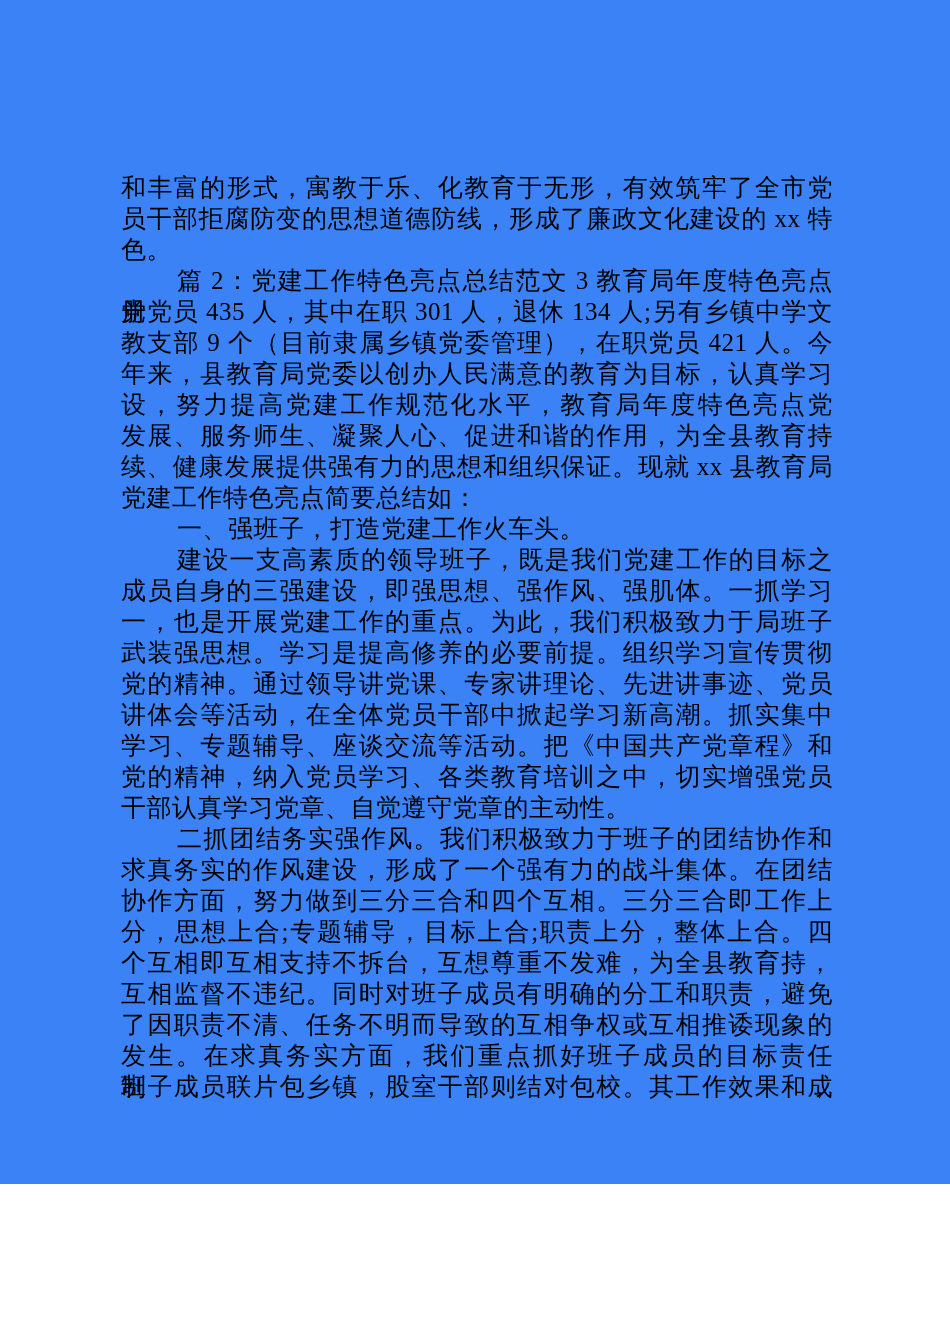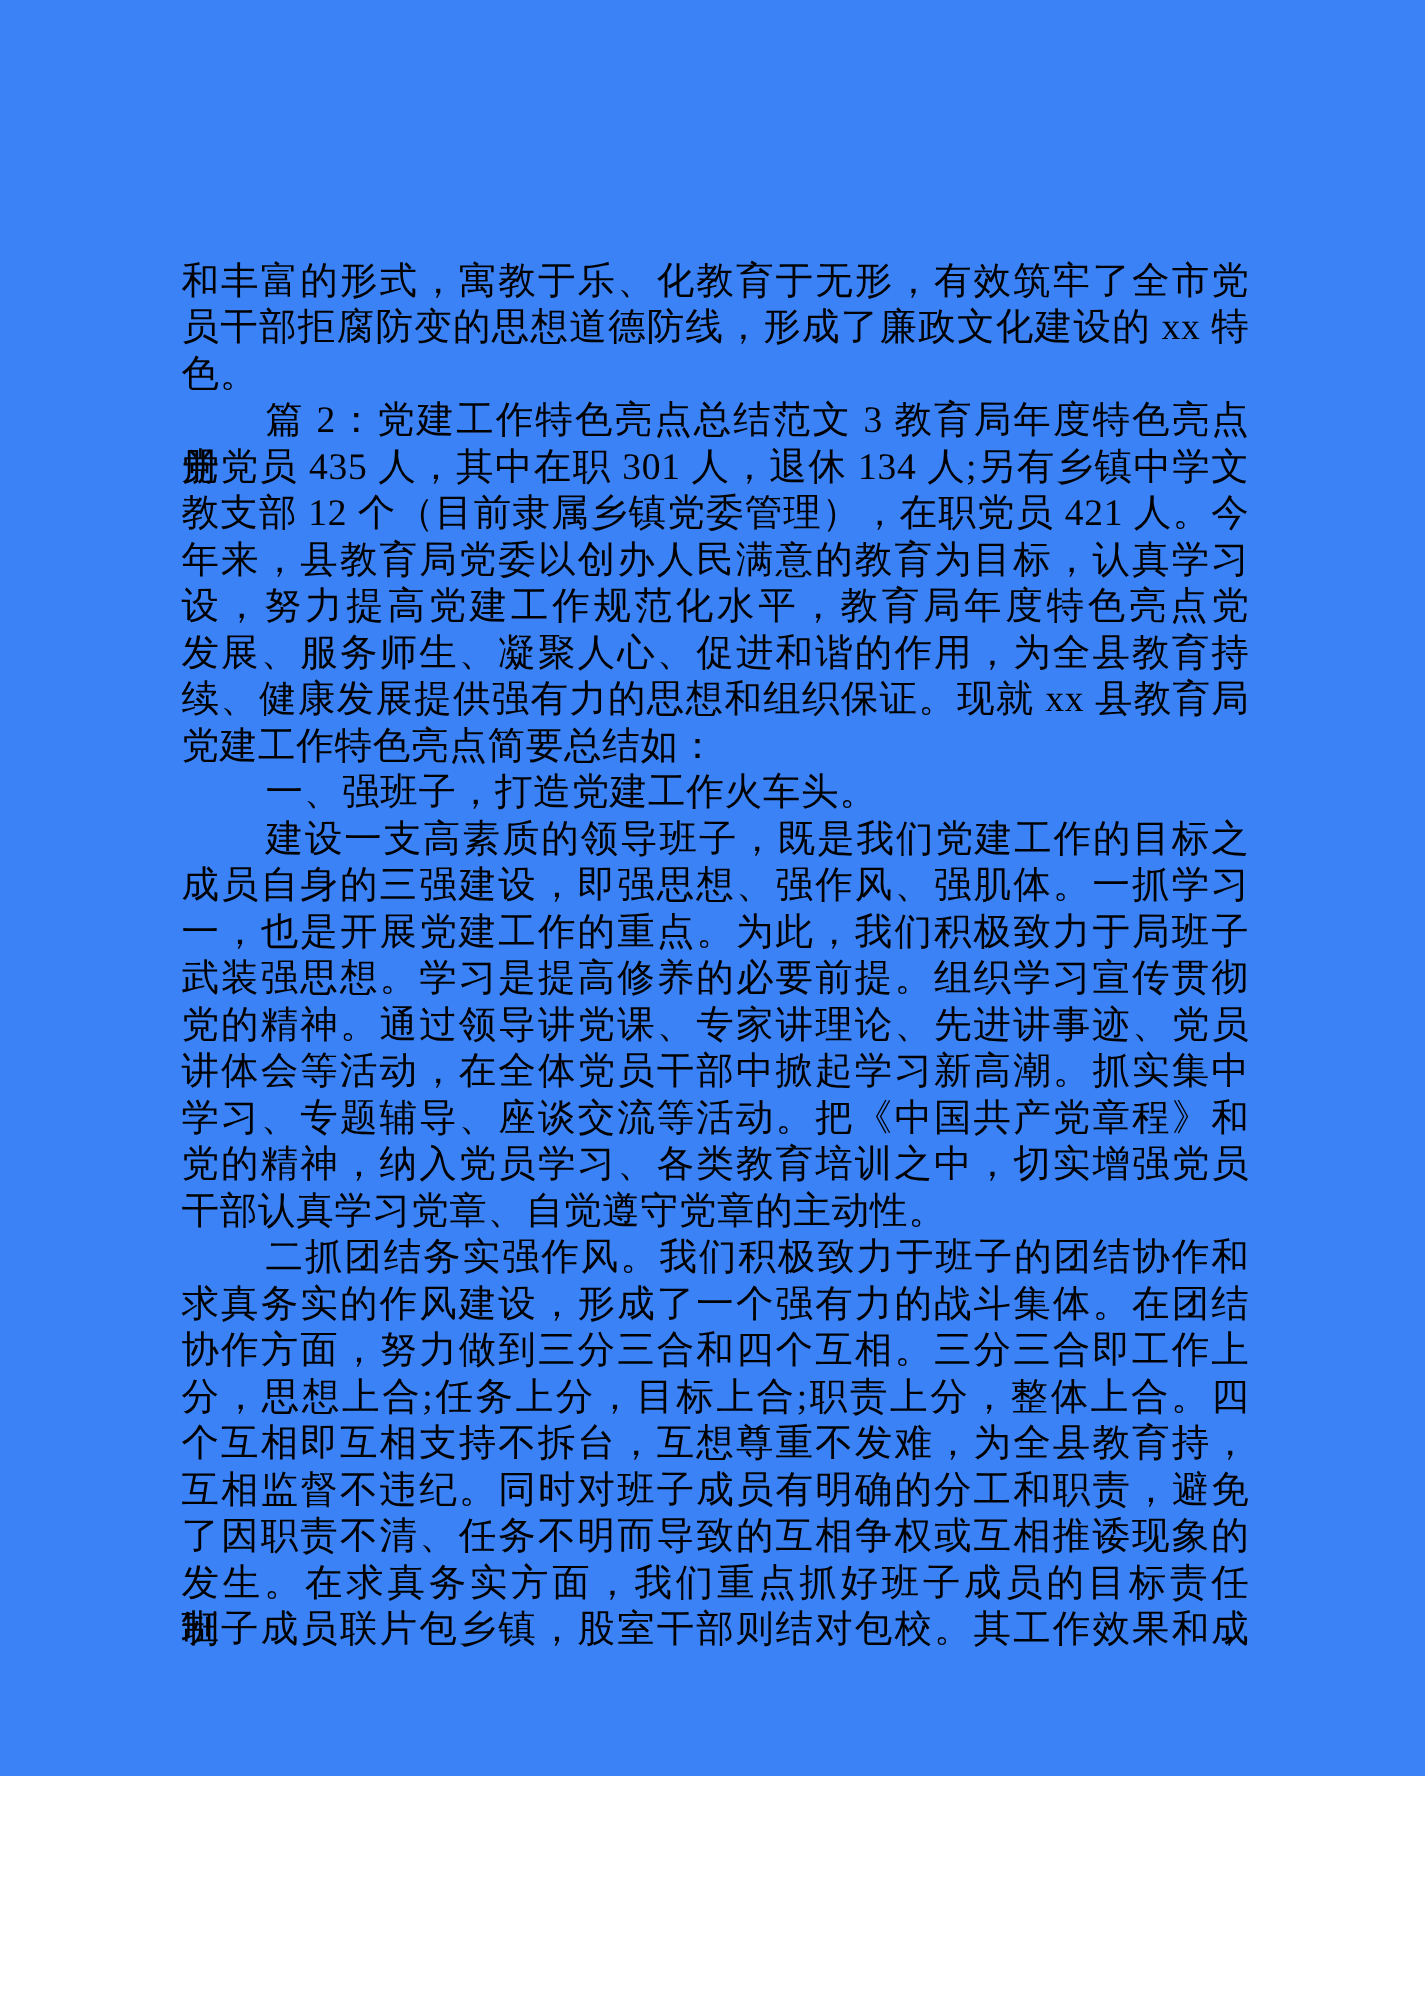--- a/index.html
+++ b/index.html
@@ -57,40 +57,40 @@
 </head>
 <body>
 
 <div class="page">
   <div class="doc-body">
       <div class="line just">和丰富的形式，寓教于乐、化教育于无形，有效筑牢了全市党</div>
       <div class="line just">员干部拒腐防变的思想道德防线，形成了廉政文化建设的 xx 特</div>
       <div class="line">色。</div>
       <div class="line indent just">篇 2：党建工作特色亮点总结范文 3 教育局年度特色亮点党</div>
       <div class="line just">册党员 435 人，其中在职 301 人，退休 134 人;另有乡镇中学文</div>
-      <div class="line just">教支部 12 个（目前隶属乡镇党委管理），在职党员 421 人。今</div>
+      <div class="line just">教支部 9 个（目前隶属乡镇党委管理），在职党员 421 人。今</div>
       <div class="line just">年来，县教育局党委以创办人民满意的教育为目标，认真学习</div>
       <div class="line just">设，努力提高党建工作规范化水平，教育局年度特色亮点党</div>
       <div class="line just">发展、服务师生、凝聚人心、促进和谐的作用，为全县教育持</div>
       <div class="line just">续、健康发展提供强有力的思想和组织保证。现就 xx 县教育局</div>
       <div class="line">党建工作特色亮点简要总结如：</div>
       <div class="line indent">一、强班子，打造党建工作火车头。</div>
       <div class="line indent just">建设一支高素质的领导班子，既是我们党建工作的目标之</div>
       <div class="line just">成员自身的三强建设，即强思想、强作风、强肌体。一抓学习</div>
       <div class="line just">一，也是开展党建工作的重点。为此，我们积极致力于局班子</div>
       <div class="line just">武装强思想。学习是提高修养的必要前提。组织学习宣传贯彻</div>
       <div class="line just">党的精神。通过领导讲党课、专家讲理论、先进讲事迹、党员</div>
       <div class="line just">讲体会等活动，在全体党员干部中掀起学习新高潮。抓实集中</div>
       <div class="line just">学习、专题辅导、座谈交流等活动。把《中国共产党章程》和</div>
       <div class="line just">党的精神，纳入党员学习、各类教育培训之中，切实增强党员</div>
       <div class="line">干部认真学习党章、自觉遵守党章的主动性。</div>
       <div class="line indent just">二抓团结务实强作风。我们积极致力于班子的团结协作和</div>
       <div class="line just">求真务实的作风建设，形成了一个强有力的战斗集体。在团结</div>
       <div class="line just">协作方面，努力做到三分三合和四个互相。三分三合即工作上</div>
-      <div class="line just">分，思想上合;任务上分，目标上合;职责上分，整体上合。四</div>
+      <div class="line just">分，思想上合;专题辅导，目标上合;职责上分，整体上合。四</div>
       <div class="line just">个互相即互相支持不拆台，互想尊重不发难，为全县教育持，</div>
       <div class="line just">互相监督不违纪。同时对班子成员有明确的分工和职责，避免</div>
       <div class="line just">了因职责不清、任务不明而导致的互相争权或互相推诿现象的</div>
       <div class="line just">发生。在求真务实方面，我们重点抓好班子成员的目标责任制，</div>
       <div class="line just">班子成员联片包乡镇，股室干部则结对包校。其工作效果和成</div>
     </div>
   <div class="footer">
     <span class="pg-left">第3页</span><span>共8页</span>
   </div>
 </div>

